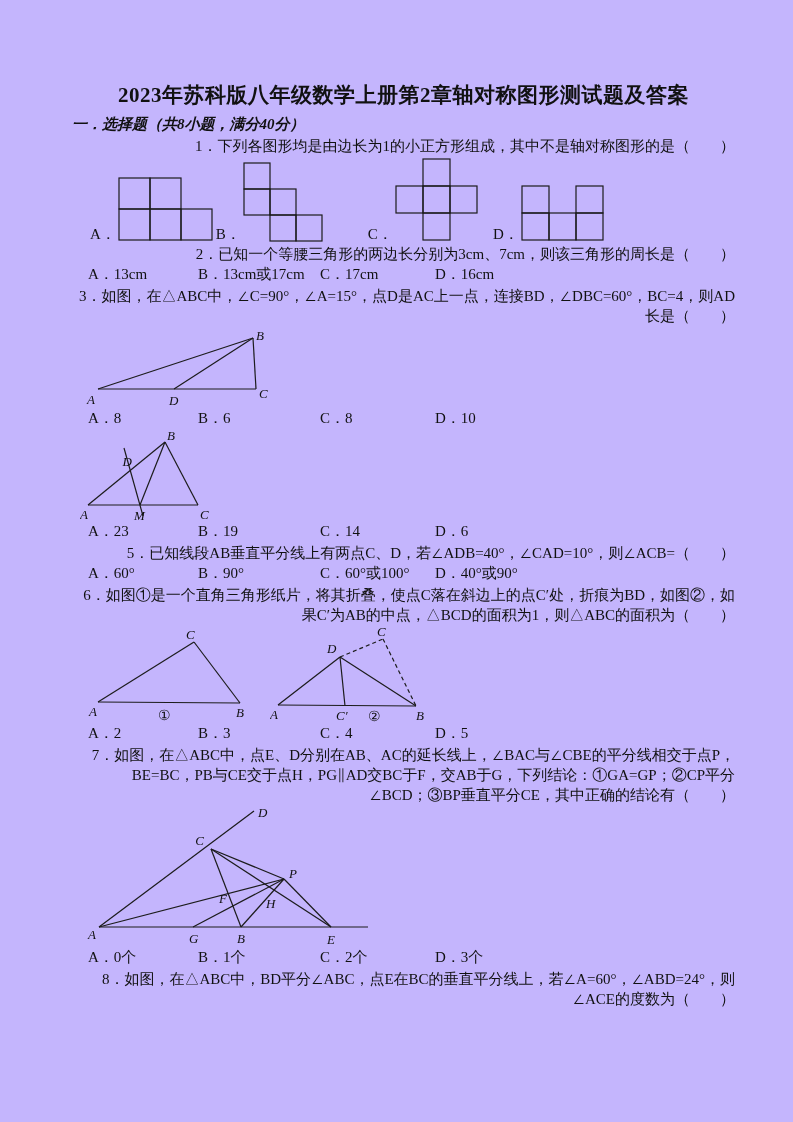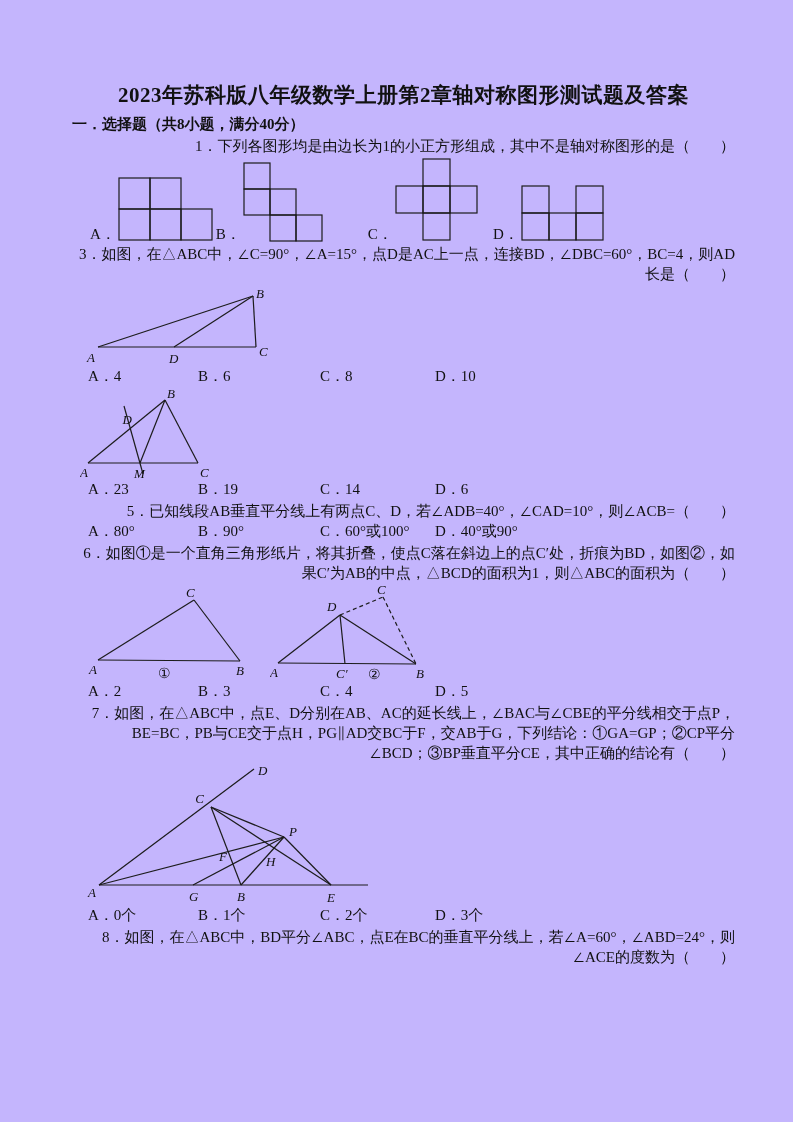--- a/index.html
+++ b/index.html
@@ -5,21 +5,21 @@
   html,body{margin:0;padding:0;background:#e8e8e8;}
   .page{
     width:793px;height:1122px;background:#c4b5fd;margin:0 auto;
     font-family:"Liberation Serif", serif;color:#111;position:relative;
     box-sizing:border-box;padding:82px 58px 0 72px;overflow:hidden;
   }
   .title{
     font-size:21px;font-weight:bold;text-align:center;margin:0 0 6px 0;
     letter-spacing:.5px;line-height:26px;
   }
-  .section-header{font-size:15px;font-weight:bold;line-height:20px;margin:0;}
+  .section-header{font-size:15px;font-weight:bold;line-height:20px;margin:0;font-style:italic;}
   .q-text{
     font-size:15px;line-height:20px;margin:2px 0 0 0;
     padding-left:23px;text-indent:-23px;text-align:right;
   }
   .opts{
     display:grid;grid-template-columns:110px 122px 115px auto;
     padding-left:16px;font-size:15px;line-height:19px;margin:1px 0 0 0;
   }
   .fig-row{display:flex;align-items:flex-end;margin:2px 0 2px 18px;}
   .fig-row .opt-label{font-size:15px;line-height:16px;margin-right:2px;}
@@ -83,37 +83,46 @@
           <rect x="1" y="1" width="27" height="27"></rect>
             <rect x="55" y="1" width="27" height="27"></rect>
           <rect x="1" y="28" width="27" height="27"></rect>
             <rect x="28" y="28" width="27" height="27"></rect>
             <rect x="55" y="28" width="27" height="27"></rect>
         </g>
       </svg>
     </div>
   </div>
 
+  <div>
+    <p class="q-text">2．已知一个等腰三角形的两边长分别为3cm、7cm，则该三角形的周长是（　　）</p>
+    <div class="opts">
+      <span>A．13cm</span>
+      <span>B．13cm或17cm</span>
+      <span>C．17cm</span>
+      <span>D．16cm</span>
+    </div>
+  </div>
 
   <div>
     <p class="q-text">3．如图，在△ABC中，∠C=90°，∠A=15°，点D是AC上一点，连接BD，∠DBC=60°，BC=4，则AD长是（　　）</p>
     <svg class="fig-block" width="192" height="82" viewBox="0 0 192 82">
       <g>
         <line x1="12" y1="63" x2="170" y2="63"></line>
         <line x1="170" y1="63" x2="167" y2="12"></line>
         <line x1="12" y1="63" x2="167" y2="12"></line>
         <line x1="88" y1="63" x2="167" y2="12"></line>
       </g>
       <text x="170" y="14">B</text>
       <text x="1" y="78">A</text>
       <text x="83" y="79">D</text>
       <text x="173" y="72">C</text>
     </svg>
     <div class="opts">
-      <span>A．4</span>
+      <span>A．8</span>
       <span>B．6</span>
       <span>C．8</span>
       <span>D．10</span>
     </div>
   </div>
 
   <div>
     <svg class="fig-block" style="margin-left:8px" width="170" height="93" viewBox="0 0 170 93">
       <g>
         <line x1="8" y1="77" x2="118" y2="77"></line>
@@ -132,21 +141,21 @@
       <span>A．23</span>
       <span>B．19</span>
       <span>C．14</span>
       <span>D．6</span>
     </div>
   </div>
 
   <div>
     <p class="q-text">5．已知线段AB垂直平分线上有两点C、D，若∠ADB=40°，∠CAD=10°，则∠ACB=（　　）</p>
     <div class="opts">
-      <span>A．80°</span>
+      <span>A．60°</span>
       <span>B．90°</span>
       <span>C．60°或100°</span>
       <span>D．40°或90°</span>
     </div>
   </div>
 
   <div>
     <p class="q-text">6．如图①是一个直角三角形纸片，将其折叠，使点C落在斜边上的点C′处，折痕为BD，如图②，如果C′为AB的中点，△BCD的面积为1，则△ABC的面积为（　　）</p>
     <div class="fig-pair">
       <svg width="160" height="95" viewBox="0 0 160 95">

